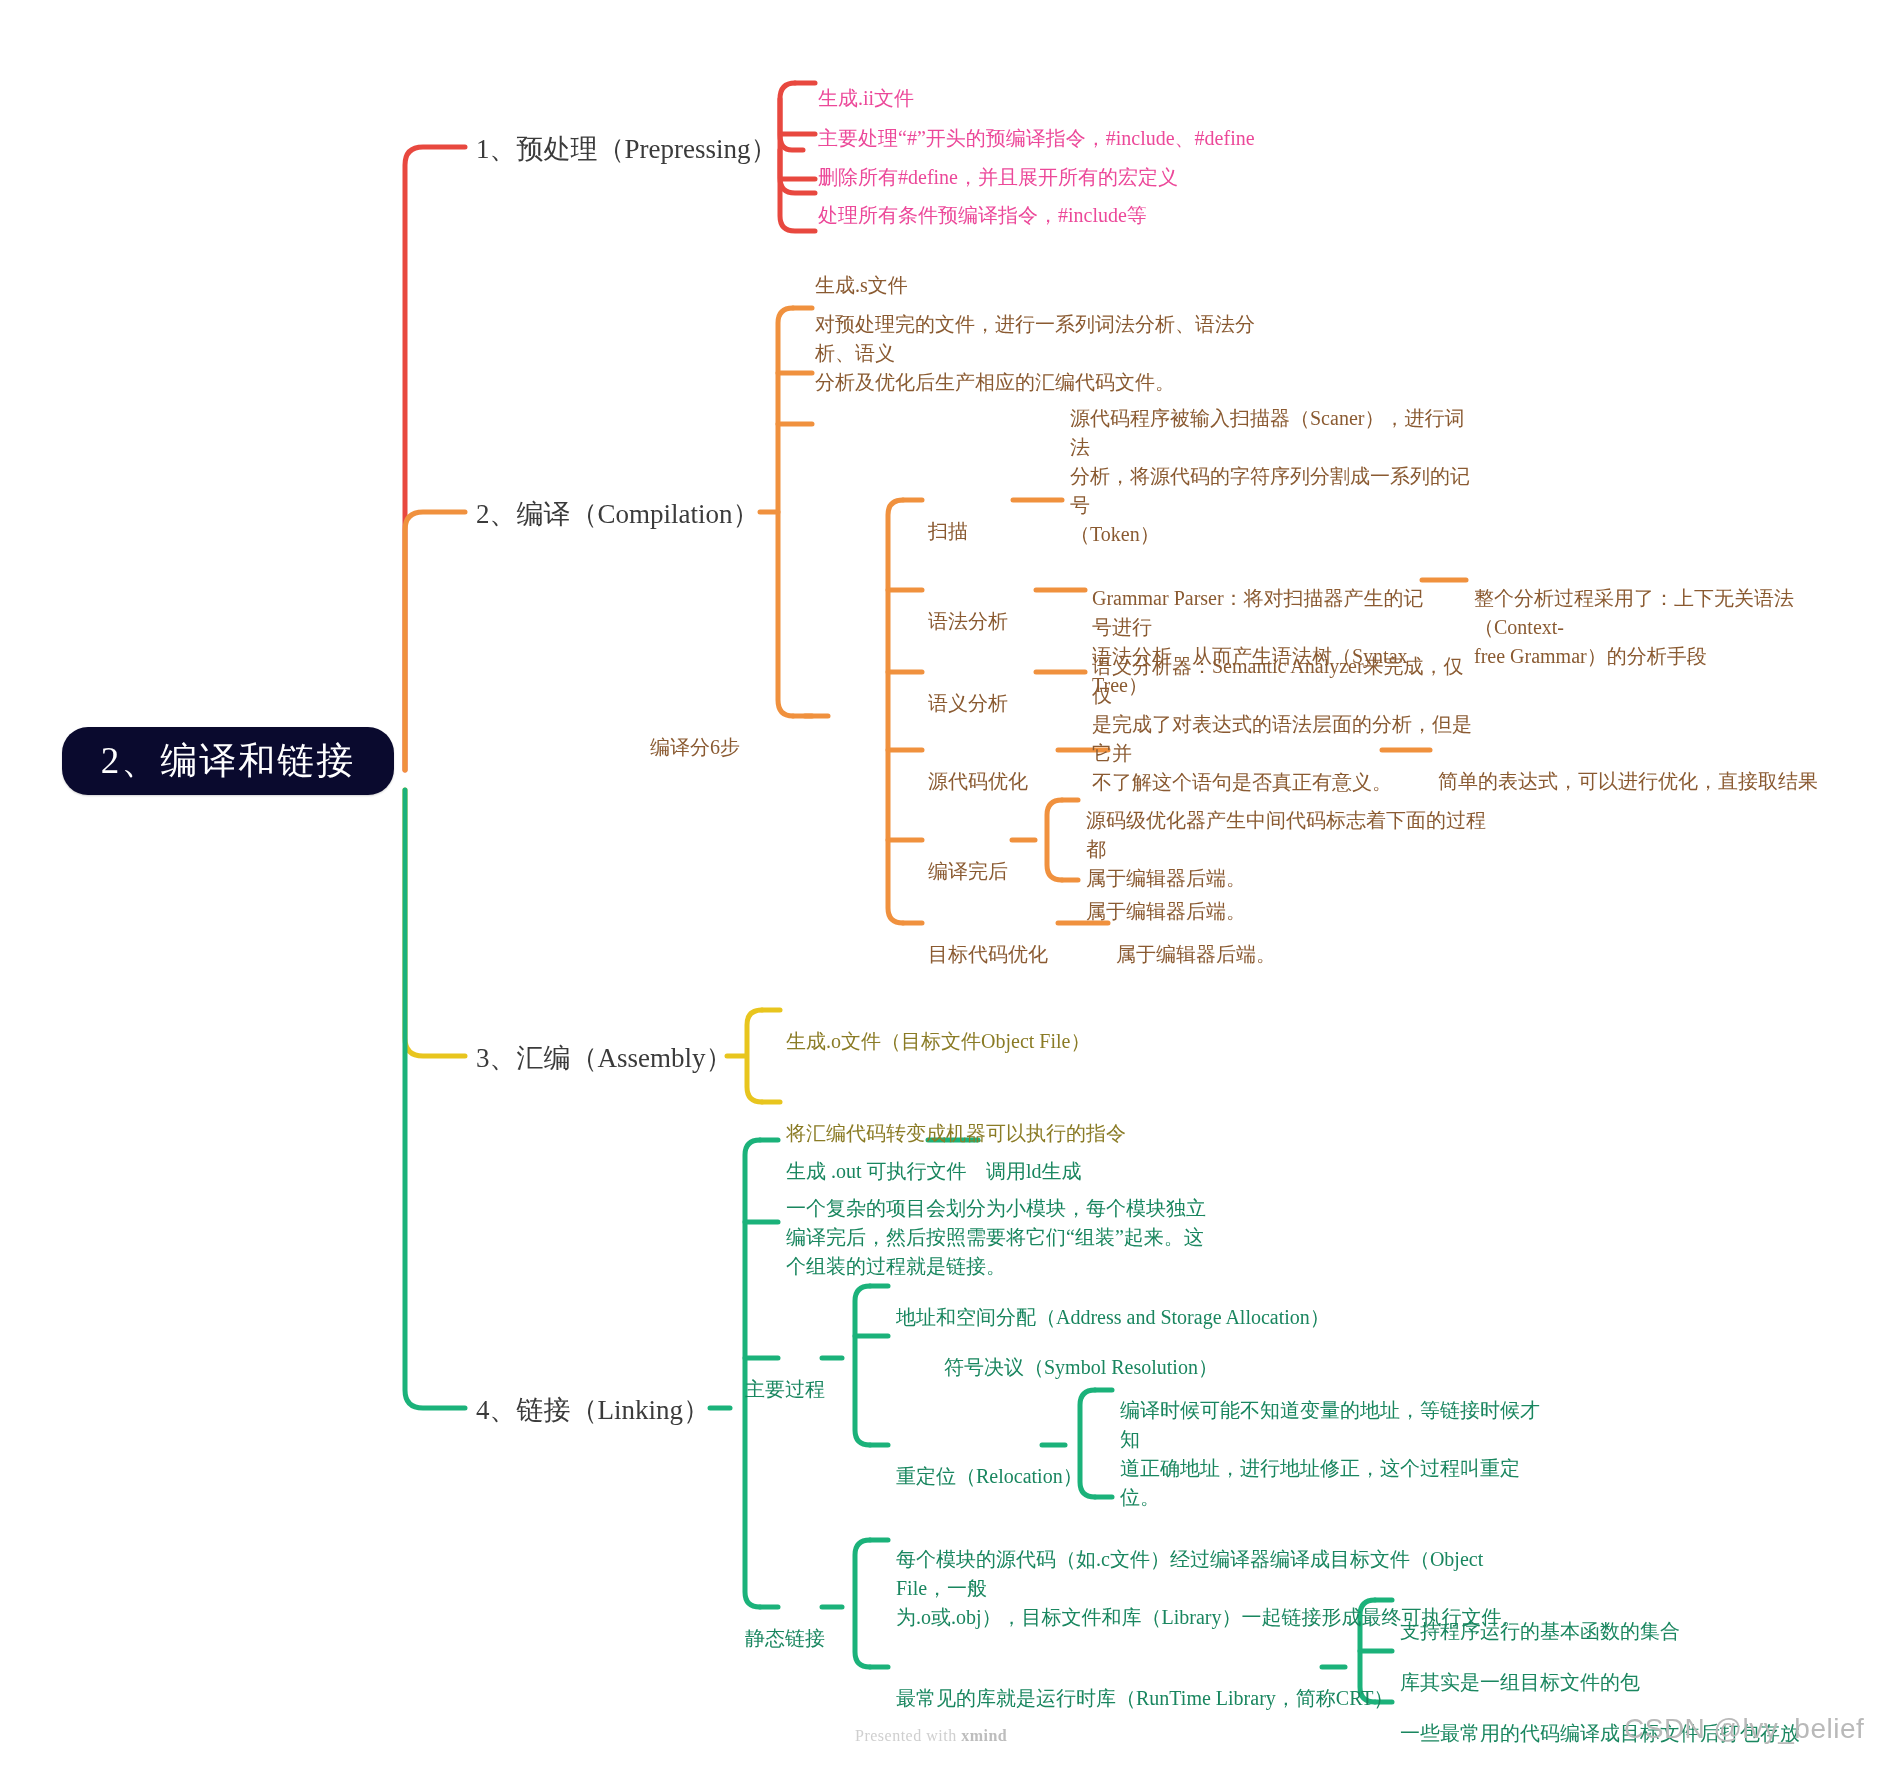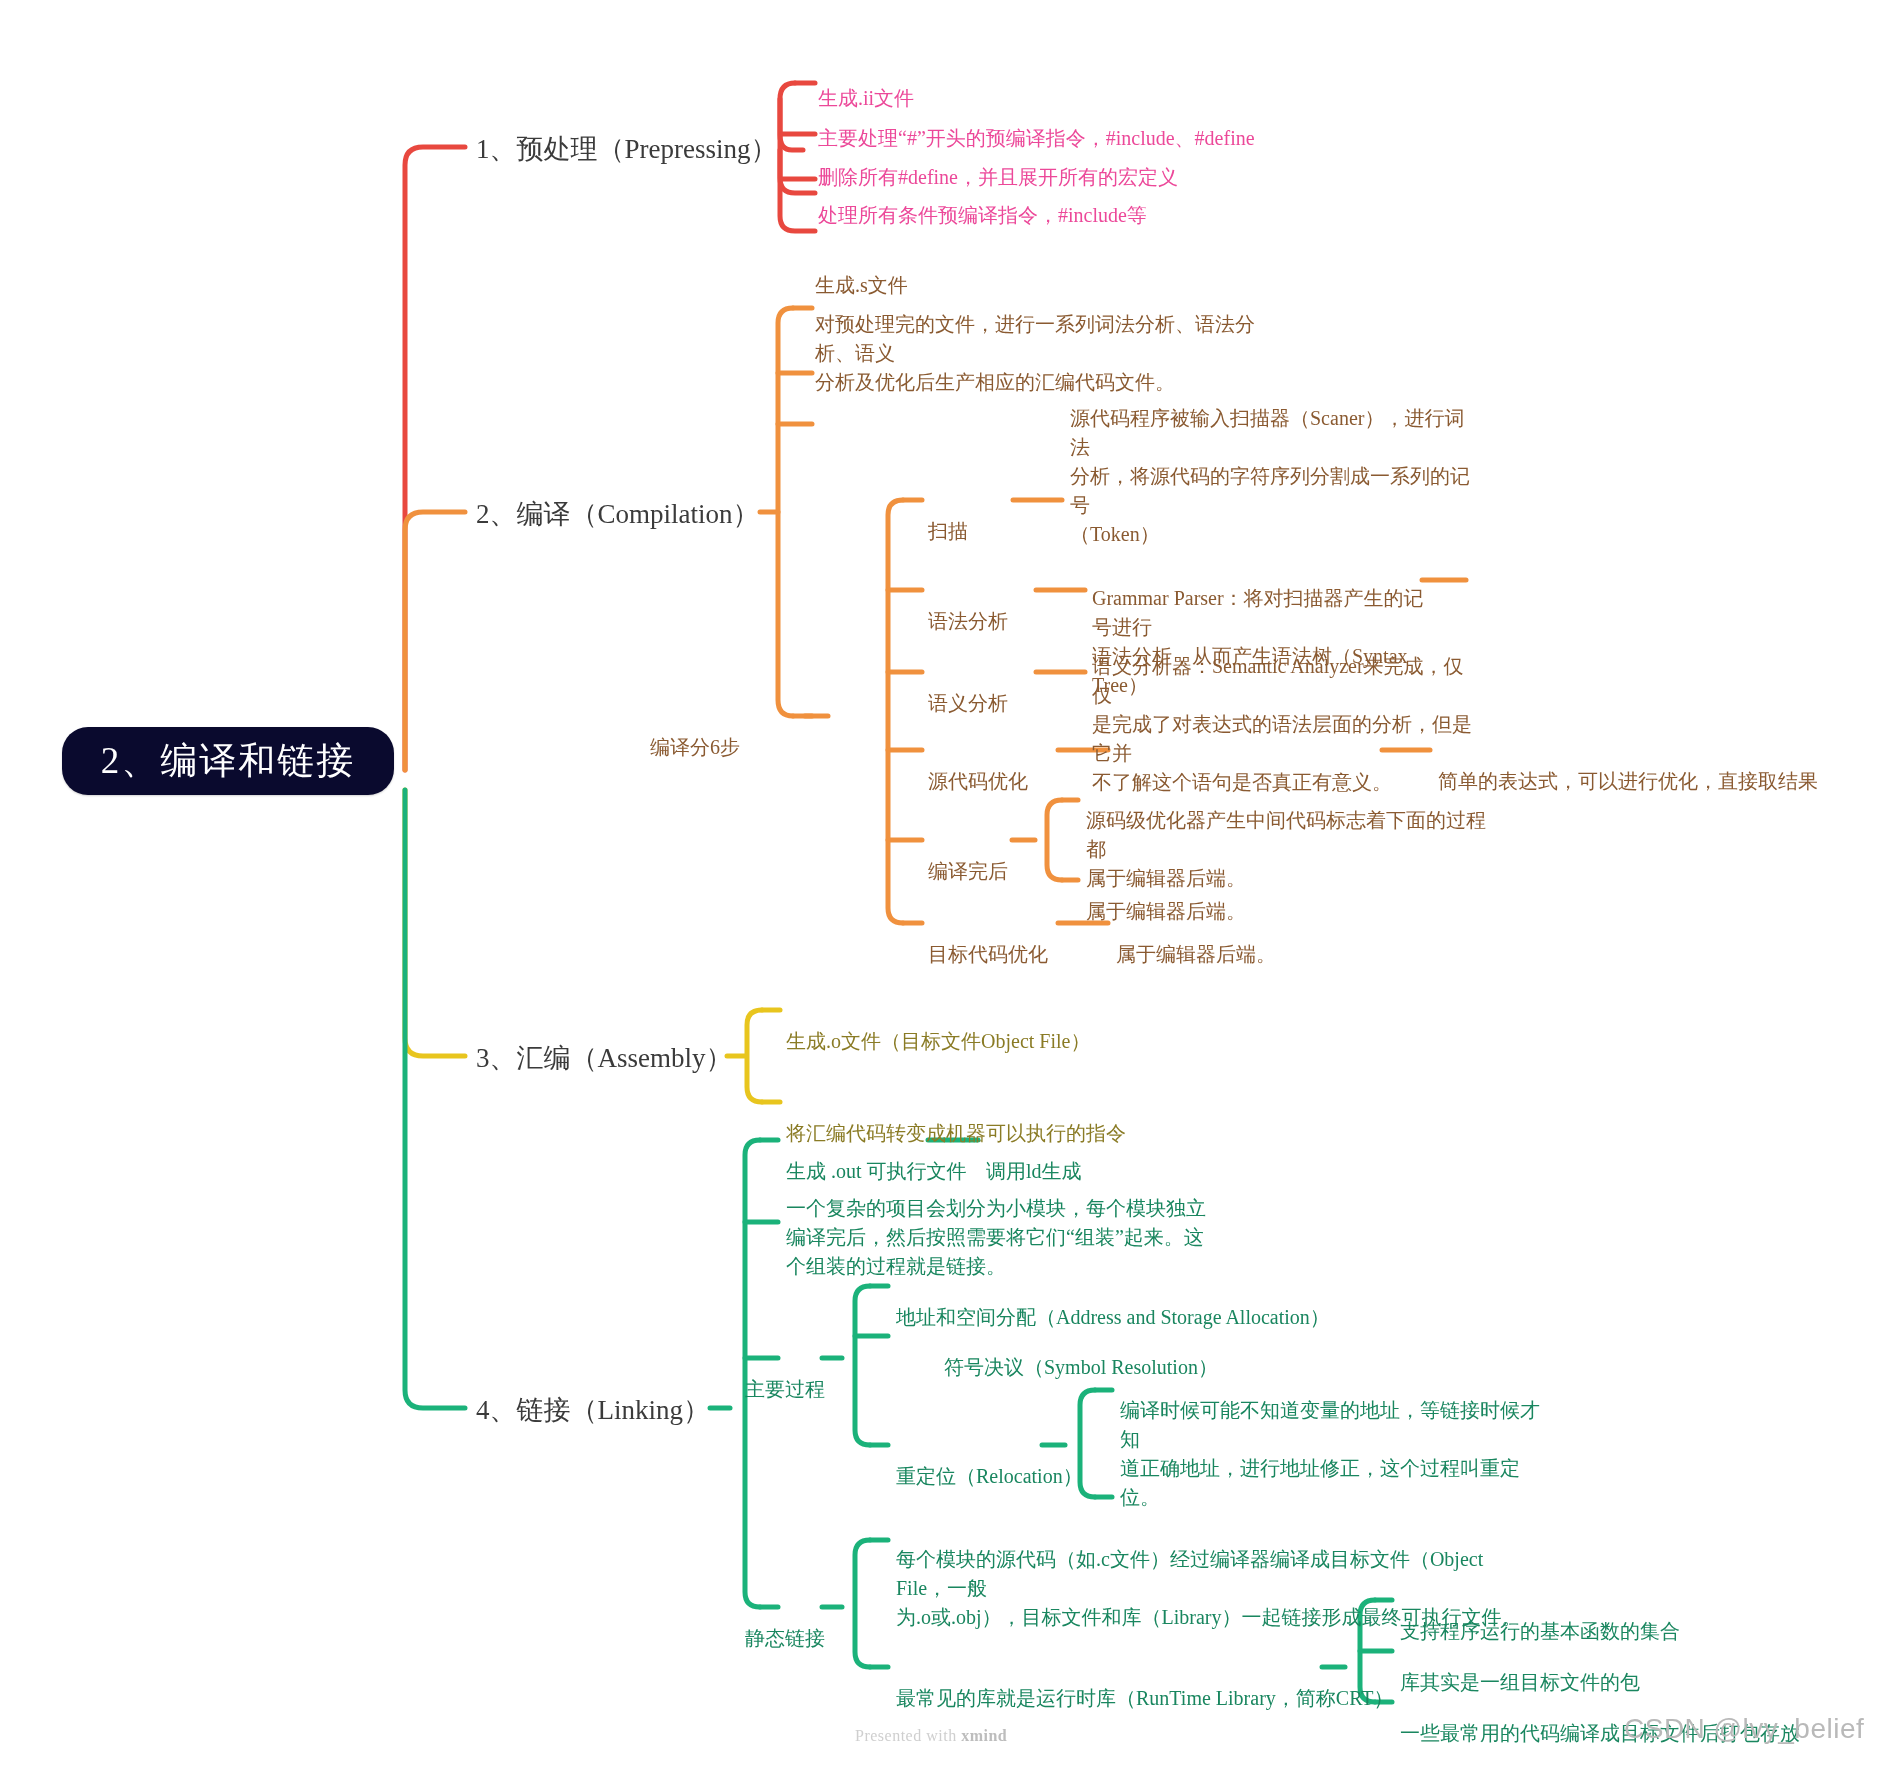--- a/index.html
+++ b/index.html
@@ -213,20 +213,24 @@
 （Token）</span>
   </div>
 
   <div class="node lvl3 c-orange" style="left:928px; top:578px;">
     <span>语法分析</span>
   </div>
   <div class="node lvl3 c-orange" style="left:1092px; top:555px; width:350px;">
     <span>Grammar Parser：将对扫描器产生的记号进行
 语法分析，从而产生语法树（Syntax Tree）</span>
   </div>
+  <div class="node lvl4 c-orange" style="left:1474px; top:555px; width:400px;">
+    <span>整个分析过程采用了：上下无关语法（Context-
+free Grammar）的分析手段</span>
+  </div>
 
   <div class="node lvl3 c-orange" style="left:928px; top:660px;">
     <span>语义分析</span>
   </div>
   <div class="node lvl3 c-orange" style="left:1092px; top:623px; width:380px;">
     <span>语义分析器：Semantic Analyzer来完成，仅仅
 是完成了对表达式的语法层面的分析，但是它并
 不了解这个语句是否真正有意义。</span>
   </div>
 

